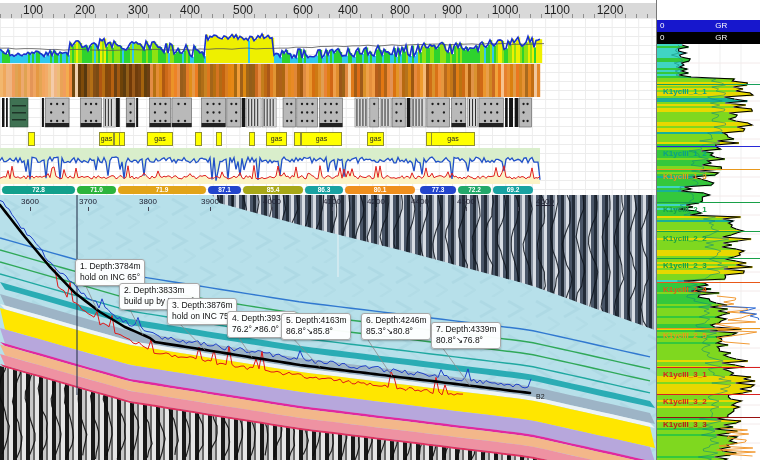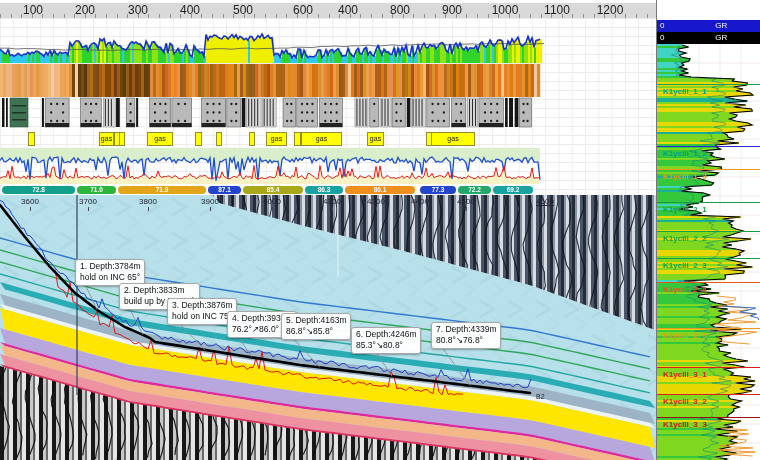--- a/index.html
+++ b/index.html
@@ -928,21 +928,21 @@
           <div>hold on INC 75°</div>
         </div>
         <div class="anno" style="left: 227px; top: 116px;">
           <div>4. Depth:3933m</div>
           <div>76.2°↗86.0°</div>
         </div>
         <div class="anno" style="left: 281px; top: 118px;">
           <div>5. Depth:4163m</div>
           <div>86.8°↘85.8°</div>
         </div>
-        <div class="anno" style="left: 351px; top: 118px; margin-top: 14px;">
+        <div class="anno" style="left: 361px; top: 118px;">
           <div>6. Depth:4246m</div>
           <div>85.3°↘80.8°</div>
         </div>
         <div class="anno" style="left: 431px; top: 127px;">
           <div>7. Depth:4339m</div>
           <div>80.8°↘76.8°</div>
         </div>
       </div>
   </div>
 

